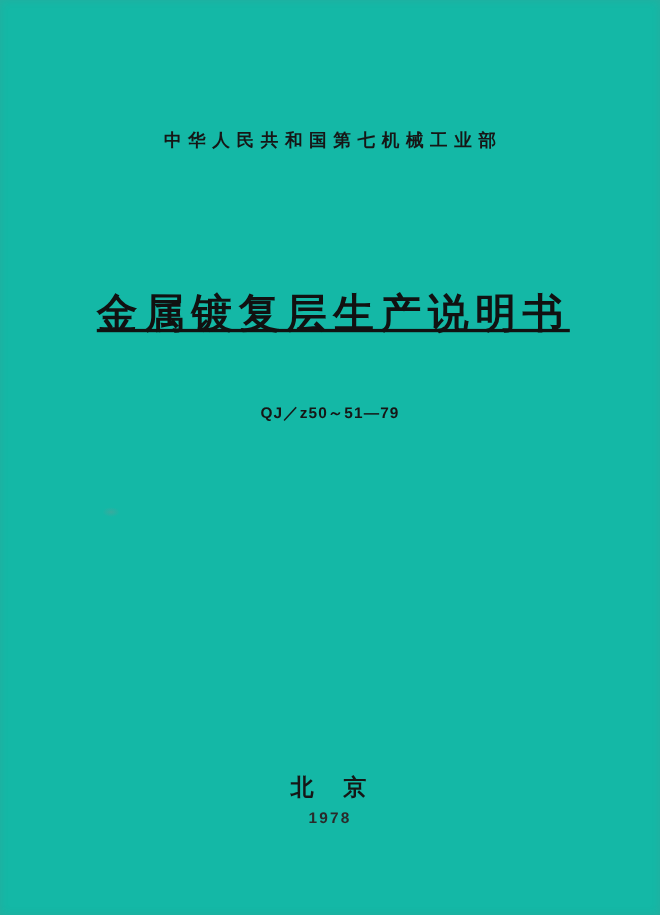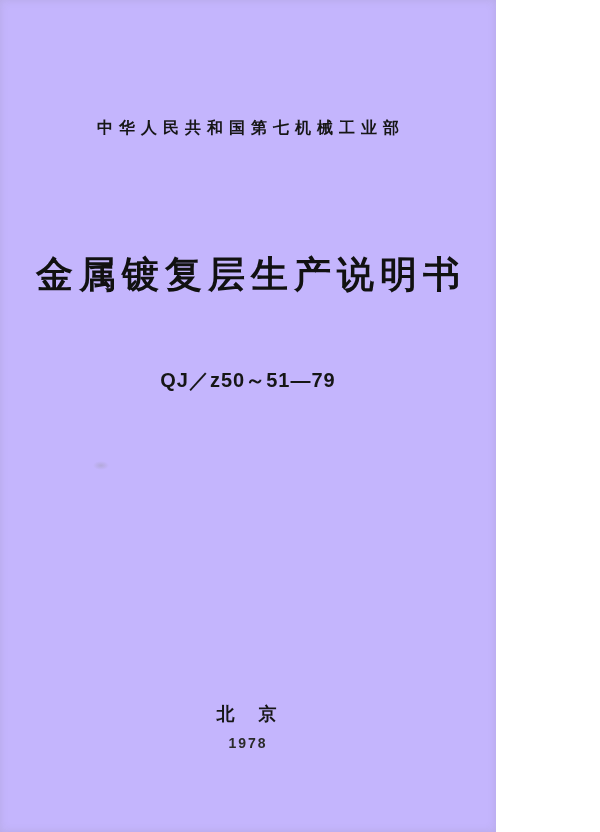--- a/index.html
+++ b/index.html
@@ -2,23 +2,23 @@
 <html><head>
 <meta charset="utf-8">
 <style>
   html, body {
     margin: 0;
     padding: 0;
     background: #ffffff;
   }
   .page {
     position: relative;
-    width: 496px;
+    width: 600px;
     height: 832px;
-    background: #c4b5fd;
+    background: #14b8a6;
     overflow: hidden;
     font-family: "Liberation Sans", sans-serif;
     color: #161616;
     box-shadow: inset 0 0 8px rgba(120,120,120,0.18);
   }
   .line {
     position: absolute;
     left: 0;
     width: 100%;
     text-align: center;
@@ -31,41 +31,42 @@
     letter-spacing: 6px;
     text-indent: 6px;
   }
   .doctype {
     top: 174px;
     font-size: 21px;
     letter-spacing: 11px;
     text-indent: 11px;
   }
   .main-title {
-    top: 250px;
+    top: 260px;
     font-size: 37px;
     letter-spacing: 6px;
     text-indent: 6px;
     color: #111111;
+    text-decoration: underline;
   }
   .subtitle {
     top: 319px;
     font-size: 19px;
     letter-spacing: 2px;
     text-indent: 2px;
   }
   .std-code {
     top: 367px;
-    font-size: 20px;
+    font-size: 14px;
     letter-spacing: 1px;
     font-family: "Liberation Sans", sans-serif;
   }
   .city {
     top: 702px;
-    font-size: 18px;
+    font-size: 21px;
     letter-spacing: 3px;
   }
   .year {
     top: 735px;
     font-size: 14px;
     letter-spacing: 2px;
     color: #2a2a2a;
   }
   .scan-smudge {
     position: absolute;

